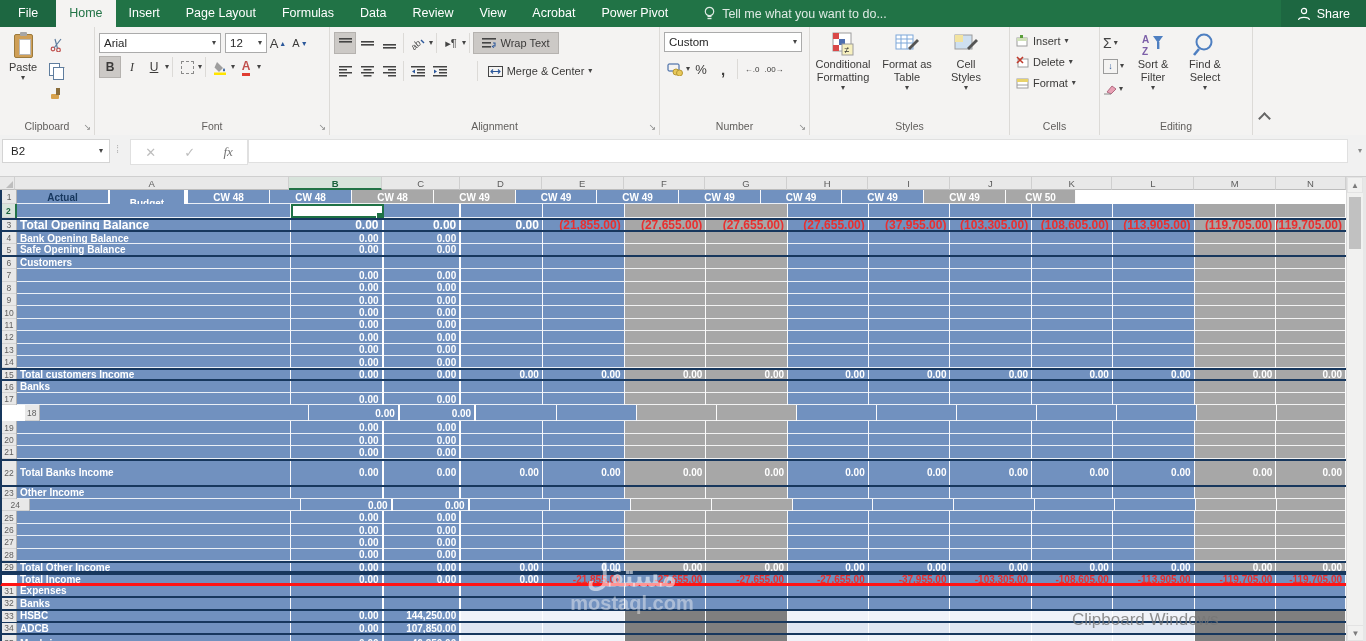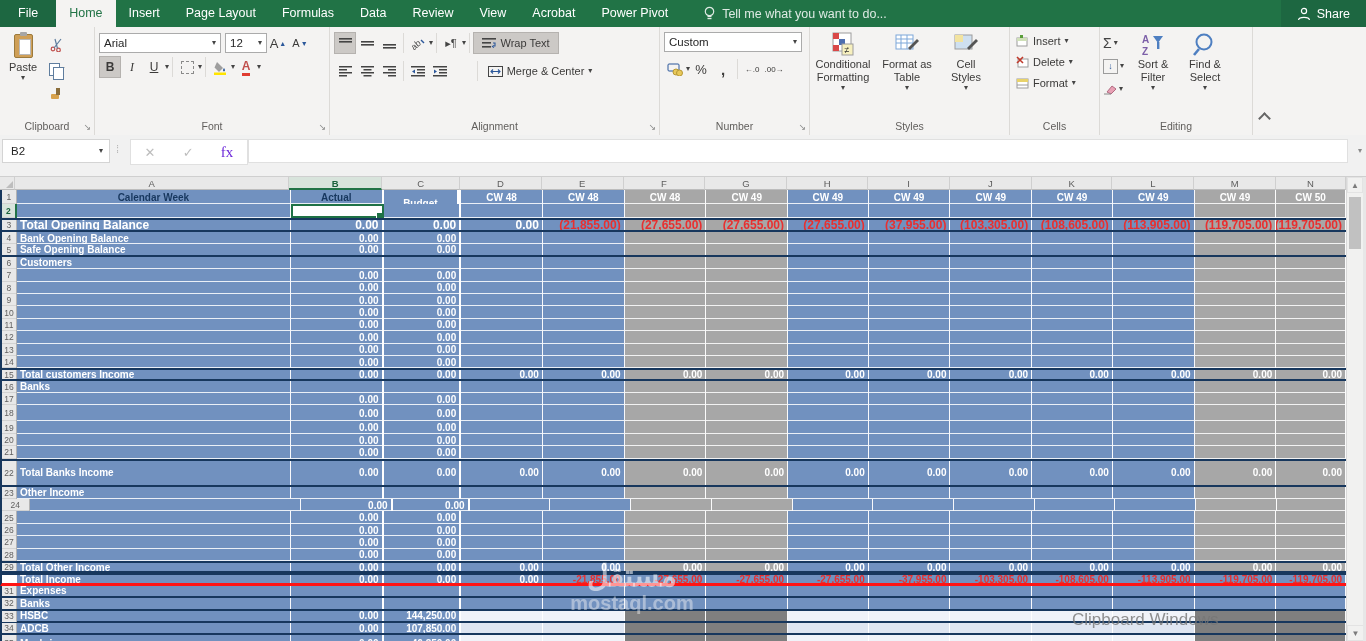--- a/index.html
+++ b/index.html
@@ -42,21 +42,21 @@
   .ab-red{border-bottom:3px solid #e03c31;}
   .dash-sq{width:13px;height:13px;border:1px dashed #8a8a8a;box-sizing:border-box;}
   
   .fbar{position:absolute;left:0;top:135px;width:1366px;height:42px;background:#f1f1f1;box-sizing:border-box;border-bottom:1px solid #cfcfcf;}
   .namebox{position:absolute;left:2px;top:4px;width:108px;height:24px;background:#fff;border:1px solid #d4d4d4;display:flex;align-items:center;font-size:11.5px;color:#262626;padding-left:8px;box-sizing:border-box;}
   .namebox .caret{margin-left:auto;margin-right:6px;}
   .fgrip{position:absolute;left:116px;top:8px;color:#b9b9b9;font-size:11px;letter-spacing:0;}
   .fbtns{position:absolute;left:130px;top:4px;width:116px;height:24px;background:#fff;border:1px solid #e0e0e0;display:flex;align-items:center;justify-content:space-around;}
   .fx-x{color:#bdbdbd;font-size:13px;}
   .fx-ok{color:#bdbdbd;font-size:13px;}
-  .fx-fx{color:#6d28d9;font-size:15px;font-family:"Liberation Serif",serif;}
+  .fx-fx{color:#737373;font-size:13px;font-family:"Liberation Serif",serif;font-style:italic;}
   .finput{position:absolute;left:248px;top:4px;width:1100px;height:24px;background:#fff;border:1px solid #e0e0e0;font-size:11px;color:#262626;box-sizing:border-box;}
   .fexp{position:absolute;right:4px;top:12px;font-size:8px;color:#8a8a8a;}
   
   .sheet{position:absolute;left:0;top:177px;width:1346px;height:464px;overflow:hidden;background:#fff;}
   .colh{display:flex;height:13px;}
   .colh .hc{box-sizing:border-box;background:#e8e8e8;border-right:1px solid #cfcfcf;border-bottom:1px solid #bcbcbc;font-size:9.5px;color:#5c5c5c;text-align:center;line-height:13px;}
   .colh .hc.selcol{background:#d8e4dc;border-bottom:2px solid #217346;color:#18613b;font-weight:bold;}
   .corner{position:relative;}
   .corner::after{content:'';position:absolute;right:1px;bottom:1px;border-left:7px solid transparent;border-bottom:7px solid #bdbdbd;}
   .grid{position:relative;}
@@ -471,21 +471,20 @@
       <div class="hc" style="width: 82px;">I</div>
       <div class="hc" style="width: 82px;">J</div>
       <div class="hc" style="width: 81px;">K</div>
       <div class="hc" style="width: 82px;">L</div>
       <div class="hc" style="width: 82px;">M</div>
       <div class="hc" style="width: 70px;">N</div>
     </div>
   <div class="grid" id="grid">
       <div class="r" style="height: 14px;">
         <div class="c gut" style="width: 15px;">1</div>
-        <div class="c c-blue al-c t-navy" style="width: 275px;">Calendar Week</div>
         <div class="c cB c-blue al-c t-navy" style="width: 93px;">Actual</div>
         <div class="c cB c-blue" style="width: 78px;">
           <div class="merge-budget">Budget</div>
         </div>
         <div class="c c-blue al-c" style="width: 82px;">CW 48</div>
         <div class="c c-blue al-c" style="width: 82px;">CW 48</div>
         <div class="c c-gray al-c" style="width: 82px;">CW 48</div>
         <div class="c c-gray al-c" style="width: 82px;">CW 49</div>
         <div class="c c-blue al-c" style="width: 81px;">CW 49</div>
         <div class="c c-blue al-c" style="width: 82px;">CW 49</div>
@@ -760,21 +759,21 @@
         <div class="c c-gray al-r" style="width: 82px;"></div>
         <div class="c c-gray al-r" style="width: 82px;"></div>
         <div class="c c-blue al-r" style="width: 81px;"></div>
         <div class="c c-blue al-r" style="width: 82px;"></div>
         <div class="c c-blue al-r" style="width: 82px;"></div>
         <div class="c c-blue al-r" style="width: 81px;"></div>
         <div class="c c-blue al-r" style="width: 82px;"></div>
         <div class="c c-gray al-r" style="width: 82px;"></div>
         <div class="c c-gray al-r" style="width: 70px;"></div>
       </div>
-      <div class="r" style="height: 16px;">
+      <div class="r" style="height: 16px; padding-left: 23px;">
         <div class="c gut" style="width: 15px;">18</div>
         <div class="c c-blue" style="width: 275px;"></div>
         <div class="c cB c-blue al-r" style="width: 93px;">0.00</div>
         <div class="c cB c-blue al-r" style="width: 78px;">0.00</div>
         <div class="c c-blue al-r" style="width: 82px;"></div>
         <div class="c c-blue al-r" style="width: 82px;"></div>
         <div class="c c-gray al-r" style="width: 82px;"></div>
         <div class="c c-gray al-r" style="width: 82px;"></div>
         <div class="c c-blue al-r" style="width: 81px;"></div>
         <div class="c c-blue al-r" style="width: 82px;"></div>

